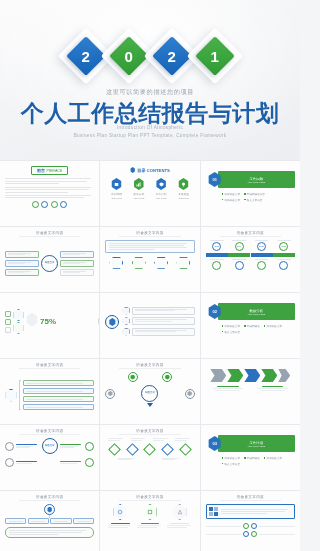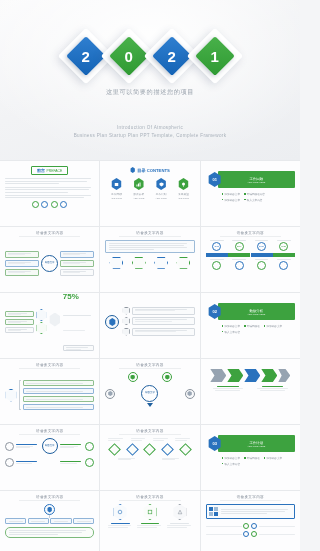--- a/index.html
+++ b/index.html
@@ -178,20 +178,21 @@
       </div>
       <div class="dwrap">
         <div class="dshadow"></div>
         <div class="dia green">
           <span>1</span>
         </div>
       </div>
     </div>
 
     <div class="hero-sub1">这里可以简要的描述您的项目</div>
+    <div class="hero-title">个人工作总结报告与计划</div>
     <div class="hero-sub2">
       <div>Introduction Of Atmospheric</div>
       <div>Business Plan Startup Plan PPT Template, Complete Framework</div>
     </div>
   </div>
 
   <div class="grid">
 
     <div class="thumb">
       <div class="body" style="padding-top:1px">
@@ -418,21 +419,21 @@
               <div class="tline s" style="width:55%;margin-top:.8px"></div>
             </div>
         </div>
         <div style="flex:none;display:flex;flex-direction:column;gap:1px;align-items:center">
           <span class="hex" style="width:11px;height:12px;border:.7px solid #2a72bd;background:#f6f9fc;clip-path:polygon(50% 0%,93% 25%,93% 75%,50% 100%,7% 75%,7% 25%)"></span>
           <span class="hex" style="width:11px;height:12px;border:.7px solid #3da23f;background:#f7fbf7;clip-path:polygon(50% 0%,93% 25%,93% 75%,50% 100%,7% 75%,7% 25%)"></span>
         </div>
         <div style="flex:none">
           <span class="hex" style="width:12px;height:14px;background:#eef1f4"></span>
         </div>
-        <div style="flex:1.2;display:flex;flex-direction:column;gap:14px">
+        <div style="flex:1.2;display:flex;flex-direction:row;gap:14px">
           <span class="kpi">75%</span>
           <div class="tline" style="width:90%"></div>
             <div class="tline s" style="width:70%"></div>
           <div class="pill gray" style="height:6px;padding:1px 2px;margin-top:1px">
               <div class="tline" style="width:85%"></div>
               <div class="tline s" style="width:60%;margin-top:.8px"></div>
             </div>
         </div>
       </div>
     </div>

